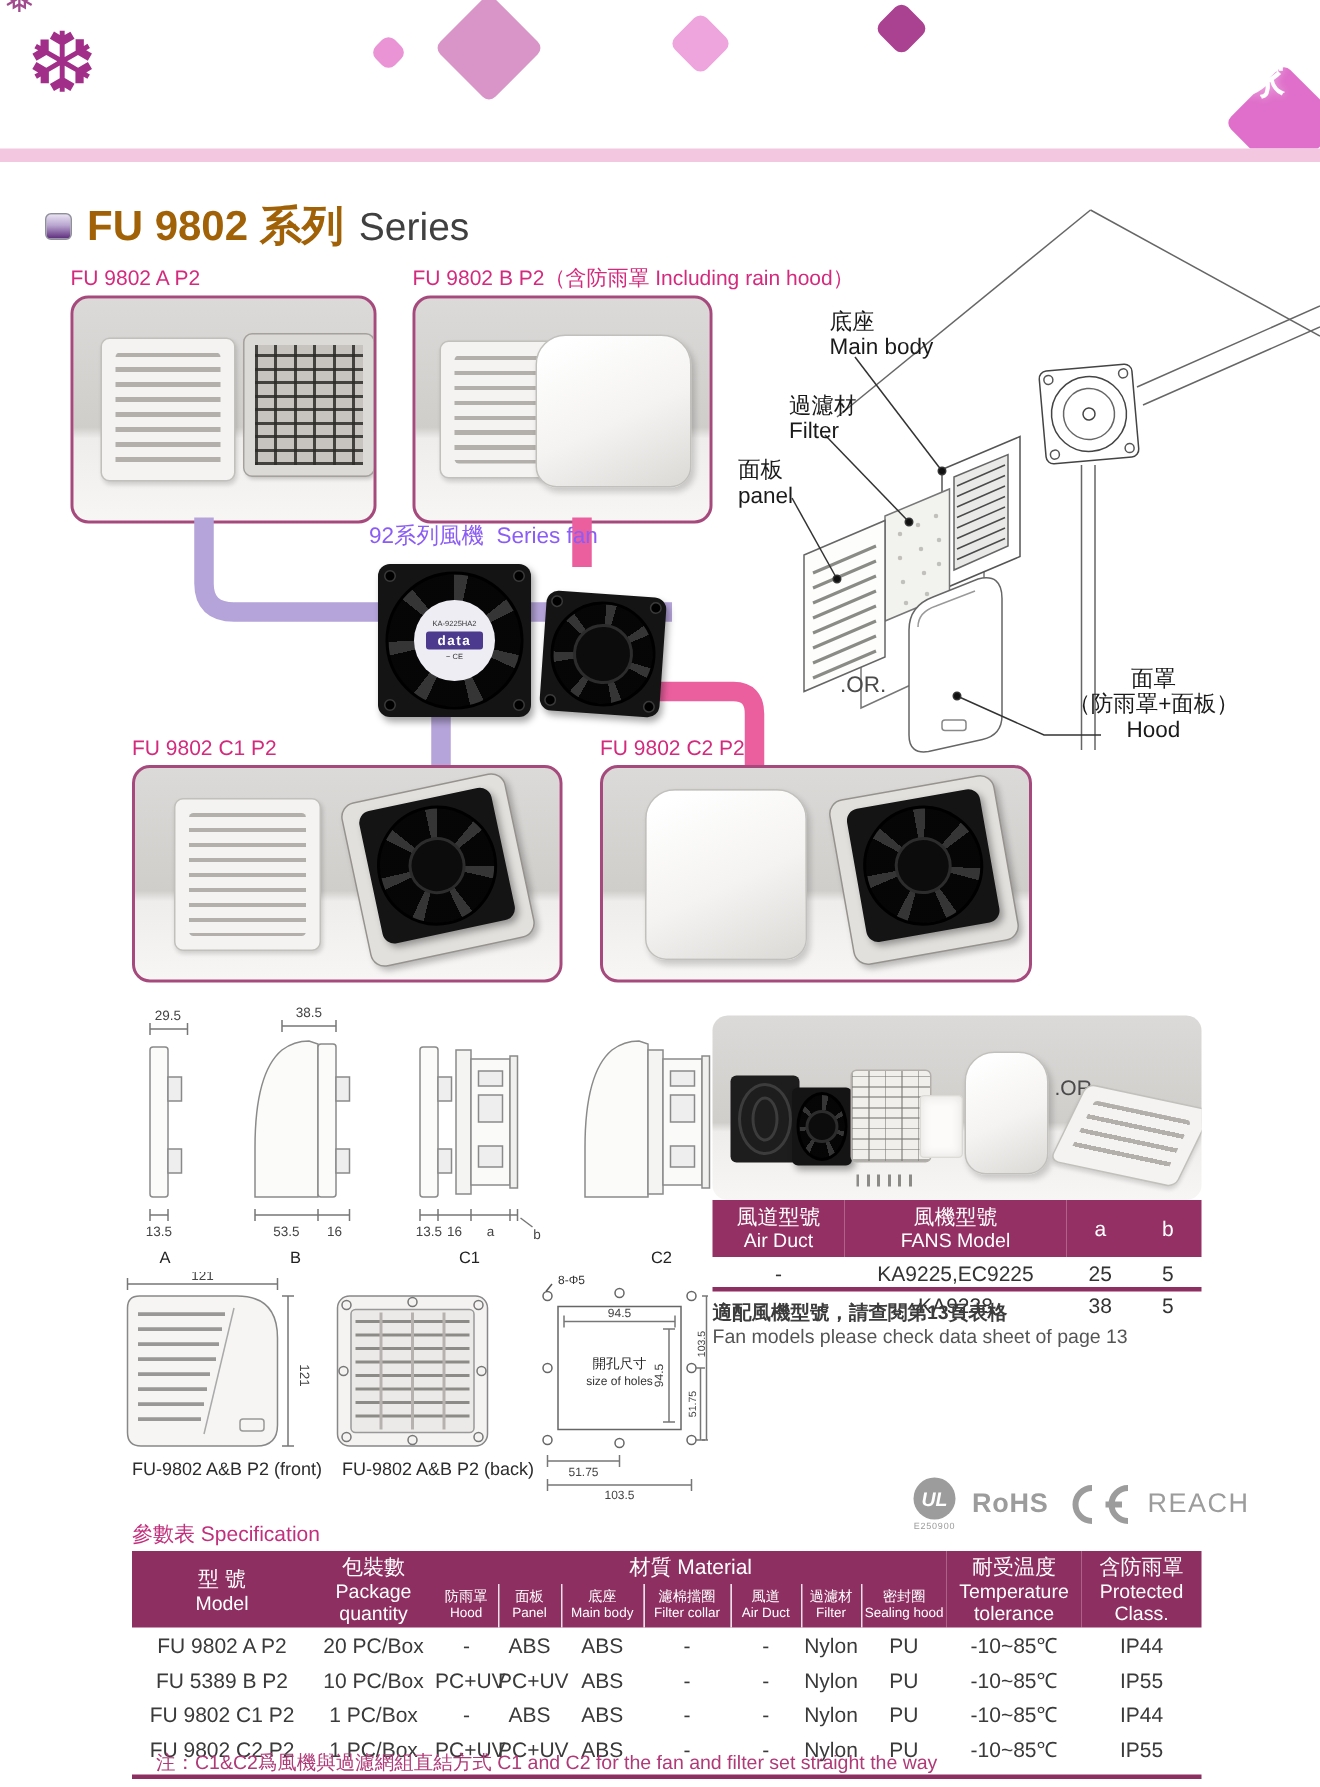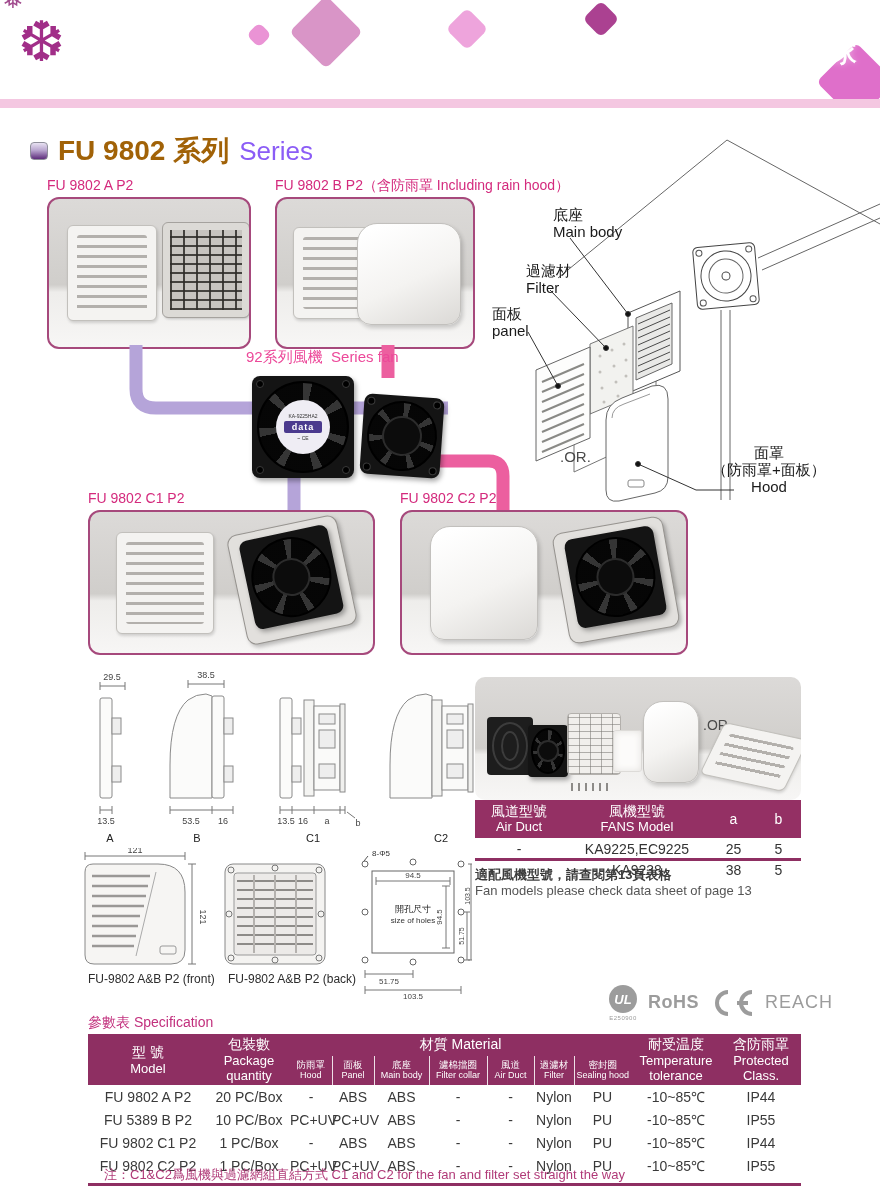--- a/index.html
+++ b/index.html
@@ -14,21 +14,21 @@
   .snowflake2{position:absolute;left:2px;top:-14px;font-size:26px;color:#8a1f72;opacity:.8;line-height:1;}
   .banner-brand{position:absolute;right:18px;top:34px;color:#fff;font-size:27px;font-weight:bold;
     font-family:"DejaVu Serif",serif;letter-spacing:5px;text-shadow:0 0 6px rgba(255,255,255,.45);}
   .pink-strip{position:absolute;left:0;top:99px;width:880px;height:9px;background:#f4c7e1;}
 
   
   .title-row{position:absolute;left:30px;top:132px;display:flex;align-items:center;gap:10px;}
   .title-bullet{width:16px;height:16px;border-radius:4px;border:1px solid #8f8f9b;
     background:linear-gradient(180deg,#e8e2f2 0%,#b9a6cf 45%,#5e2d7c 100%);}
   .title-main{font-size:28px;font-weight:bold;color:#a16207;}
-  .title-series{font-size:26px;color:#8b5cf6;text-align:center;}
+  .title-series{font-size:26px;color:#404040;text-align:center;}
 
   
   .plabel{position:absolute;font-size:14px;color:#d42a7d;white-space:nowrap;}
   .photo-box{position:absolute;border:2px solid #a6497c;border-radius:12px;overflow:hidden;
     background:linear-gradient(180deg,#dcdad8 0%,#d0cecb 58%,#eeedeb 63%,#f7f6f5 100%);}
   .louver{position:absolute;background:#f4f3f1;border:1px solid #c2c0bc;border-radius:6px;
     box-shadow:1px 2px 3px rgba(0,0,0,.15);}
   .louver:after{content:"";position:absolute;inset:9px;
     background:repeating-linear-gradient(180deg,#b3b0ac 0 3px,rgba(0,0,0,0) 3px 10px);border-radius:3px;}
   .grid-panel{position:absolute;background:#c7c4c0;border:7px solid #dcdad6;outline:1px solid #a5a29e;border-radius:5px;
@@ -53,21 +53,21 @@
   .corner-hole{position:absolute;width:6px;height:6px;border-radius:50%;background:#000;border:1px solid #3a3a3a;}
 
   
   .conn-svg{position:absolute;left:0;top:0;pointer-events:none;}
 
   
   .xlabel{position:absolute;font-size:15px;color:#1a1a1a;line-height:17px;white-space:nowrap;}
   .or-text{position:absolute;font-size:15px;color:#4a4a4a;}
 
   
-  .fanlabel{position:absolute;font-size:15px;color:#ec4899;white-space:nowrap;}
+  .fanlabel{position:absolute;font-size:15px;color:#8b5cf6;white-space:nowrap;}
 
   
   .fan-table{position:absolute;border-collapse:collapse;table-layout:fixed;}
   .fan-table th{background:#943064;color:#fff;font-weight:normal;padding:3px 2px;font-size:14px;line-height:16px;}
   .fan-table th .en{font-size:13px;}
   .fan-table td{font-size:14px;color:#333;text-align:center;height:21px;padding:0;}
   .table-note{position:absolute;font-size:13px;color:#444;white-space:nowrap;}
 
   
   .draw-caption{position:absolute;font-size:12px;color:#2c2c2c;white-space:nowrap;}

